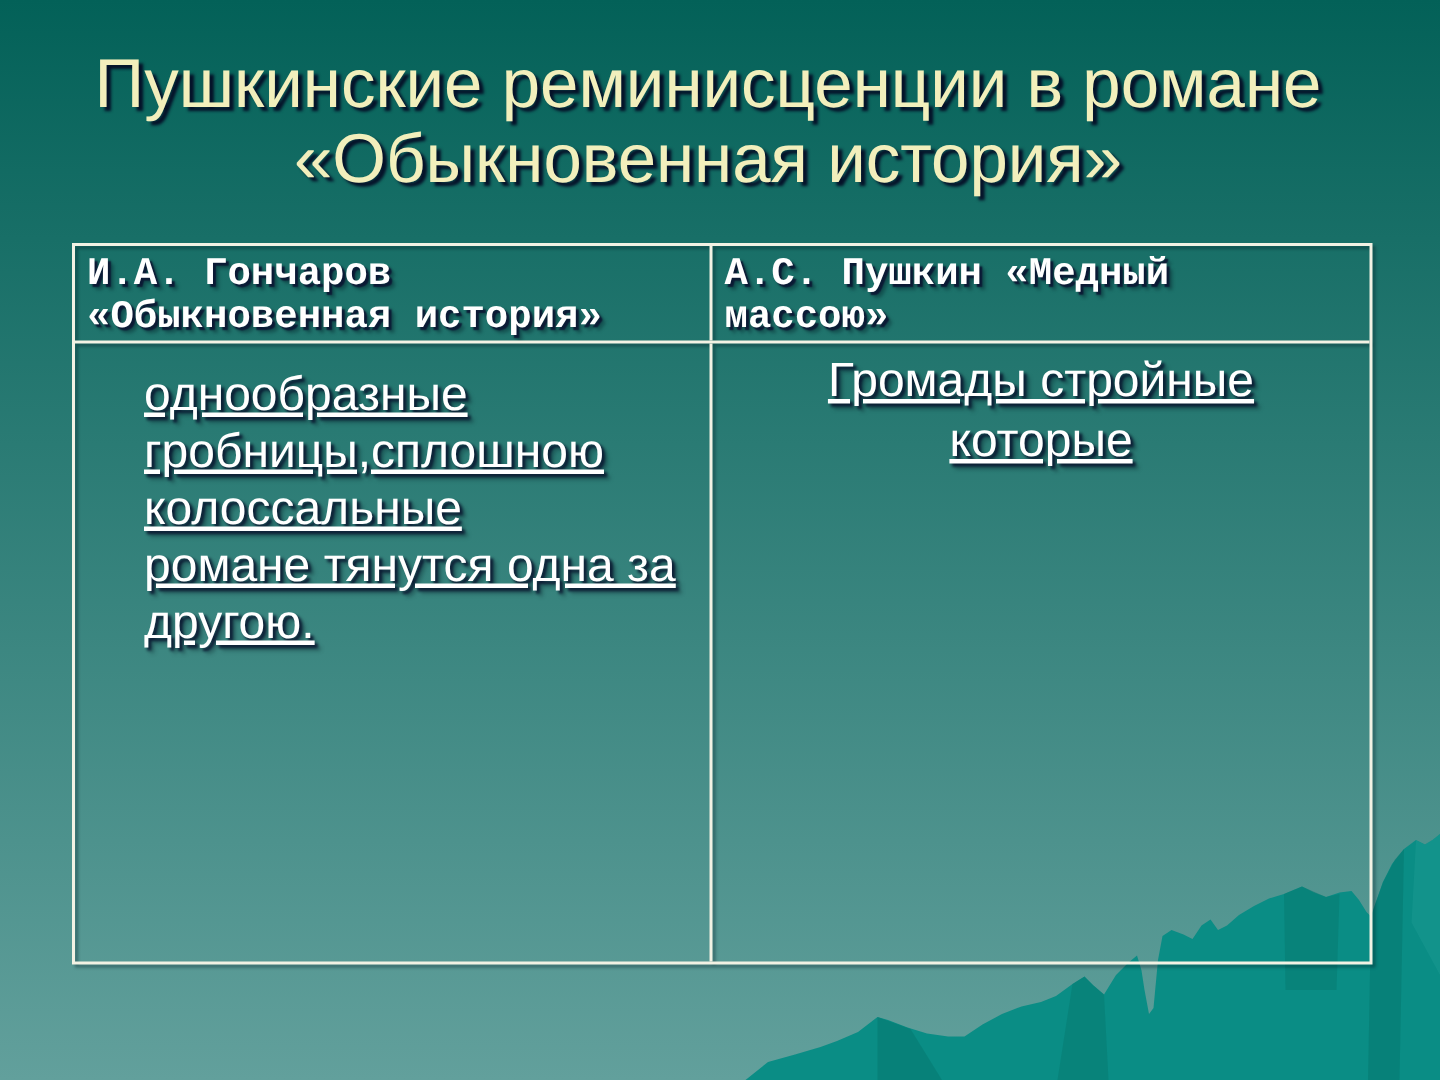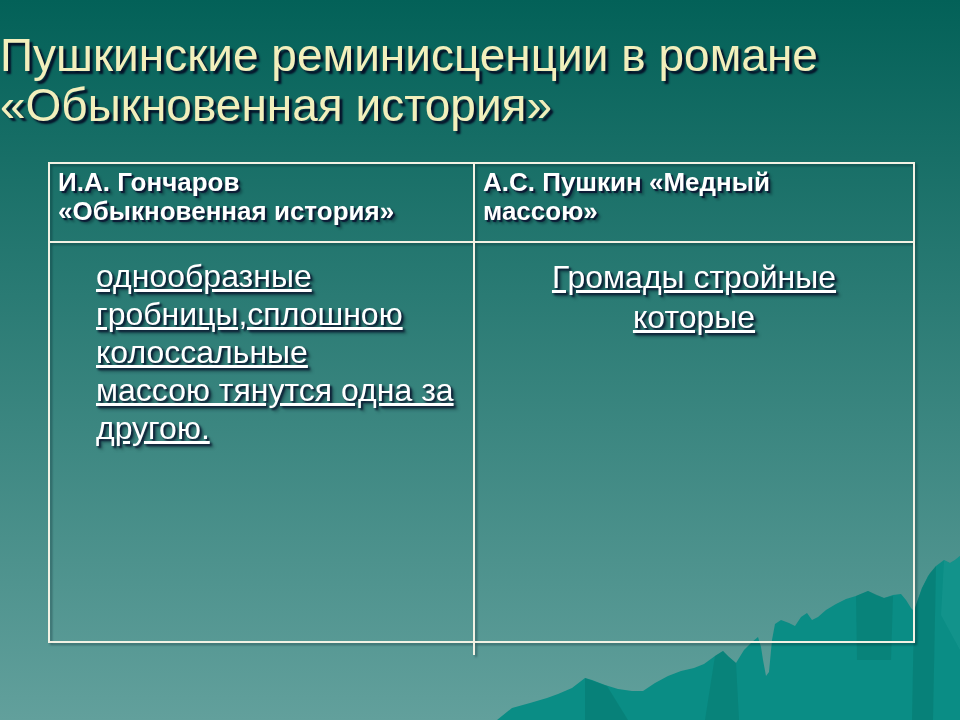--- a/index.html
+++ b/index.html
@@ -19,41 +19,42 @@
   .mountain-svg {
     position: absolute;
     left: 0; top: 0;
     width: 960px; height: 720px;
     pointer-events: none;
   }
   .slide-title {
     position: absolute;
     left: 0; top: 0; right: 16px;
     padding-top: 30px;
-    text-align: left;
+    text-align: center;
     color: var(--title-text, #F2EFBC);
     font-size: 46px;
     line-height: 50px;
     font-weight: 400;
     text-shadow: 3px 3px 2px rgba(4, 8, 34, 0.9);
   }
   .comparison-table {
     position: absolute;
     left: 48px; top: 162px;
     width: 867px; height: 481px;
     box-sizing: border-box;
     border: 2px solid var(--table-border, #F2F2E4);
     filter: drop-shadow(2px 2px 1px rgba(0, 25, 35, 0.40));
     color: var(--body-text, #FFFFFF);
   }
   .table-header-row {
     display: flex;
-    height: 79px;
+    height: 65px;
     box-sizing: border-box;
     border-bottom: 2px solid var(--table-border, #F2F2E4);
+    font-family: Liberation Mono, monospace;
   }
   .table-body-row {
     display: flex;
     height: calc(100% - 65px);
   }
   .col-left {
     width: 425px;
     box-sizing: border-box;
     border-right: 2px solid var(--table-border, #F2F2E4);
   }
@@ -69,21 +70,21 @@
     font-size: 32px;
     font-weight: 400;
     text-shadow: 2px 2px 2px rgba(8, 14, 44, 0.8);
     text-decoration: underline;
   }
   .body-cell-left {
     padding: 14px 6px 0 46px;
     line-height: 38px;
   }
   .body-cell-right {
-    padding: 14px 6px 0 6px;
+    padding: 4px 6px 0 6px;
     line-height: 40px;
     text-align: center;
     border-radius: 23px;
   }
   .quote-block + .quote-block { margin-top: 7px; }
   .tline { white-space: pre; }
 </style>
 </head>
 <body>
 
@@ -112,21 +113,21 @@
       <div class="header-cell col-right">
           <div class="tline">А.С. Пушкин «Медный</div>
           <div class="tline">массою»</div>
         </div>
     </div>
     <div class="table-body-row">
       <div class="body-cell body-cell-left col-left">
           <div class="tline">однообразные</div>
           <div class="tline">гробницы,сплошною</div>
           <div class="tline">колоссальные</div>
-          <div class="tline">массою тянутся одна за</div>
+          <div class="tline">романе тянутся одна за</div>
           <div class="tline">другою.</div>
         </div>
       <div class="body-cell body-cell-right col-right">
         <div class="quote-block">
             <div class="tline">Громады стройные</div>
             <div class="tline">которые</div>
           </div>
       </div>
     </div>
   </div>

